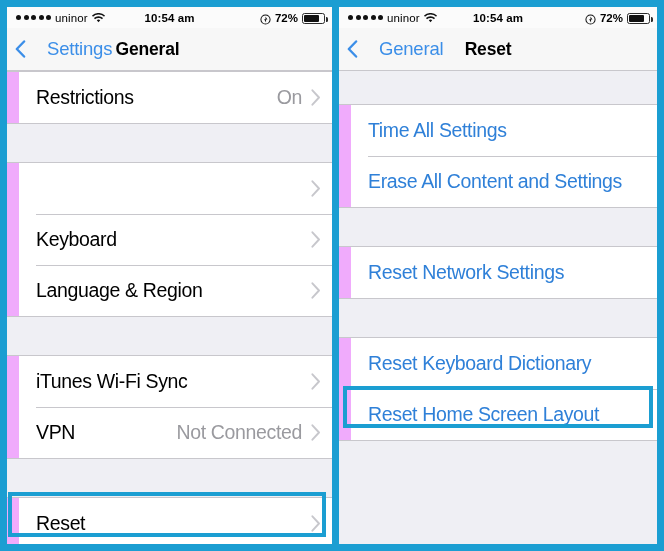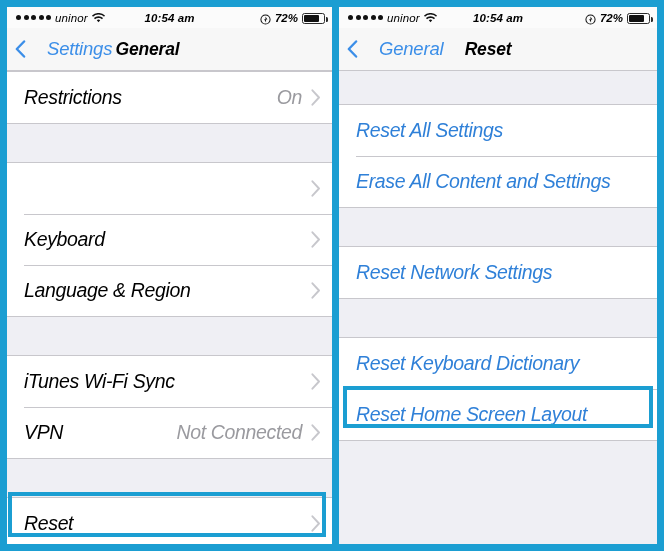--- a/index.html
+++ b/index.html
@@ -11,21 +11,20 @@
     font-family: "Liberation Sans", sans-serif;
     overflow: hidden;
   }
 
   #stage {
     position: relative;
     width: 664px;
     height: 458px;
     background: #ffffff;
     display: flex;
-    font-style: italic;
   }
 
   
   .phone {
     position: relative;
     width: 332px;
     height: 551px;
     border: 7px solid #1b9ed2;
     background: #ffffff;
     overflow: hidden;
@@ -145,23 +144,24 @@
 
   
   .body {
     flex: 1 1 auto;
     background: #efeff4;
     overflow: hidden;
     position: relative;
   }
   .gap { background: #efeff4; }
   .group {
-    background: #0c4a6e;
+    background: #f0abfc;
     border-top: 1px solid #c8c7cc;
     border-bottom: 1px solid #c8c7cc;
+    padding-left: 12px;
   }
   .row {
     height: 51px;
     display: flex;
     align-items: center;
     padding: 0 11px 0 17px;
     background: #ffffff;
     position: relative;
     cursor: pointer;
   }
@@ -397,21 +397,21 @@
         </div>
         <div class="nav-title">Reset</div>
       </div>
 
       <div class="body">
 
         <div class="gap" style="height:33px"></div>
 
         <div class="group">
           <div class="row blue">
-            <span class="row-label">Reset All Settings</span>
+            <span class="row-label">Time All Settings</span>
           </div>
           <div class="row blue">
             <span class="row-label">Erase All Content and Settings</span>
           </div>
         </div>
 
         <div class="gap" style="height:38px"></div>
 
         <div class="group">
           <div class="row blue">

